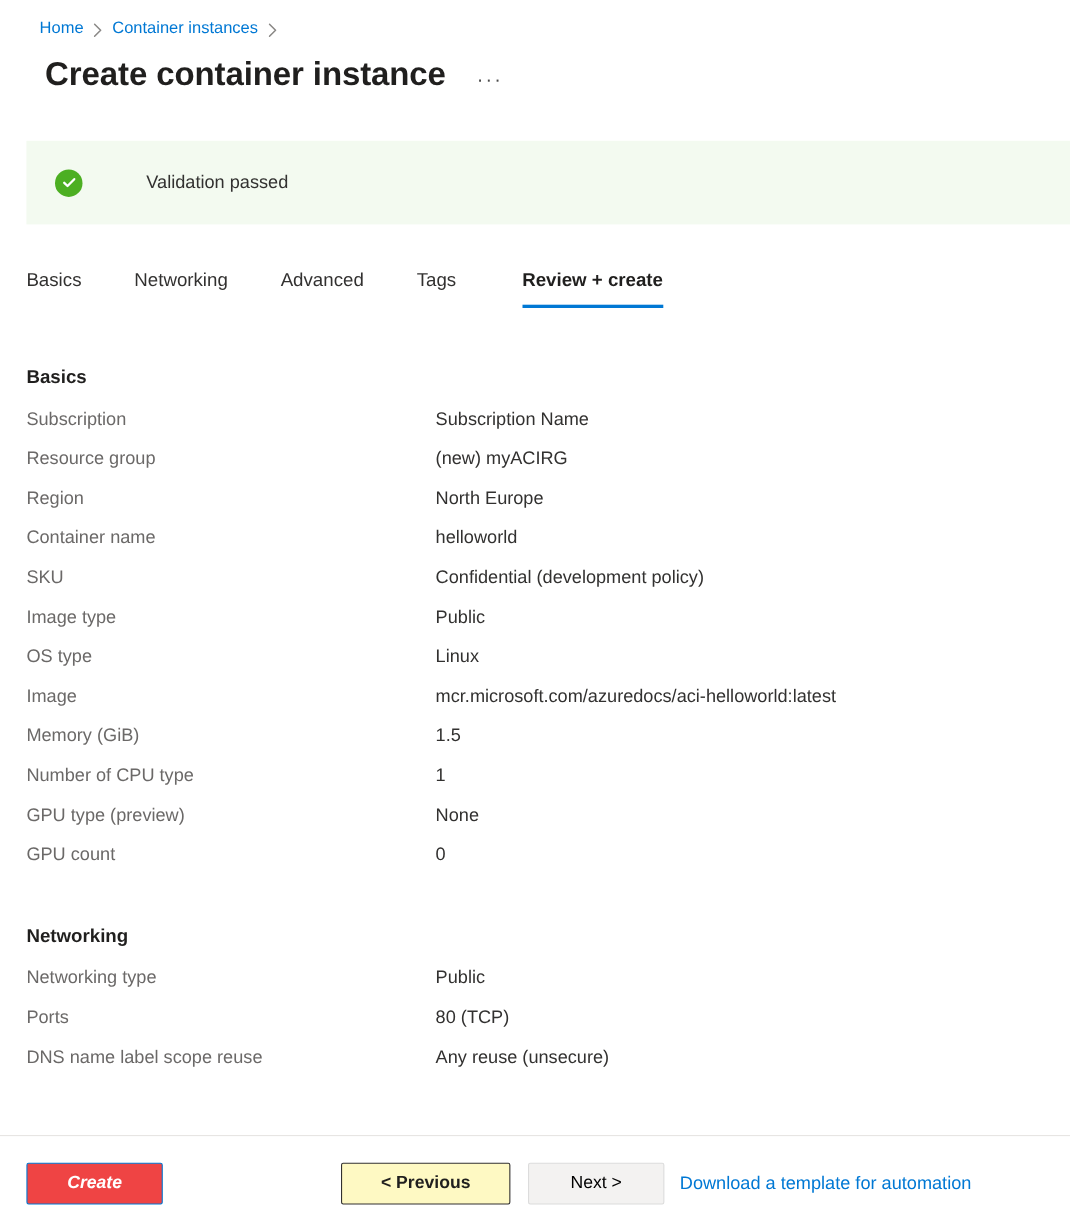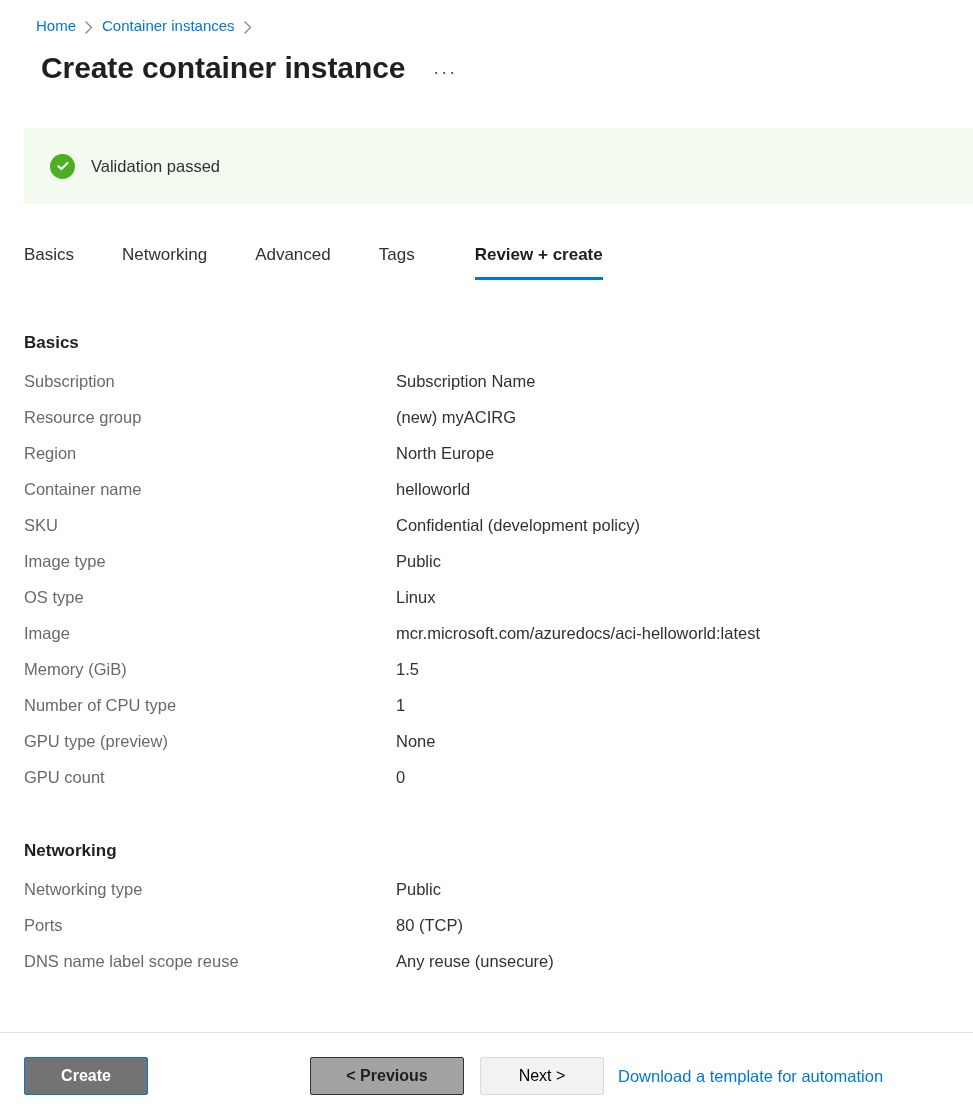--- a/index.html
+++ b/index.html
@@ -85,20 +85,21 @@
   .validation-banner {
     position: absolute;
     left: 24px;
     top: 128px;
     right: 0;
     height: 76px;
     background: #f3faf0;
     display: flex;
     align-items: center;
     padding-left: 26px;
+    gap: 42px;
   }
   .check-circle {
     width: 25px;
     height: 25px;
     border-radius: 50%;
     background: #4caf22;
     flex: 0 0 25px;
     display: flex;
     align-items: center;
     justify-content: center;
@@ -199,30 +200,31 @@
     height: 36px;
     padding: 0 20px;
     cursor: pointer;
     border-radius: 2px;
     white-space: nowrap;
     display: inline-flex;
     align-items: center;
     justify-content: center;
   }
   .btn-primary {
-    background: #737373;
+    background: #ef4444;
     border: 1px solid #0078d4;
     color: #ffffff;
     font-weight: 600;
     margin-left: 24px;
     min-width: 124px;
     height: 38px;
+    font-style: italic;
   }
   .btn-secondary {
-    background: #a3a3a3;
+    background: #fef9c3;
     border: 1px solid #323130;
     color: #201f1e;
     font-weight: 600;
     min-width: 154px;
     height: 38px;
   }
   .btn-disabled {
     background: #f3f2f1;
     border: 1px solid #dcdcdc;
     color: #000000;

